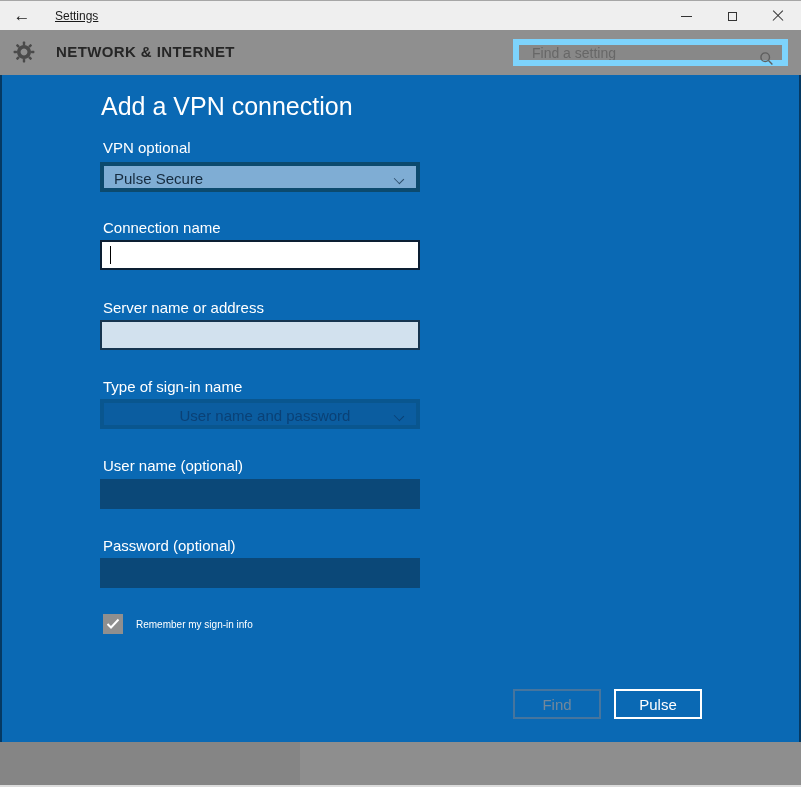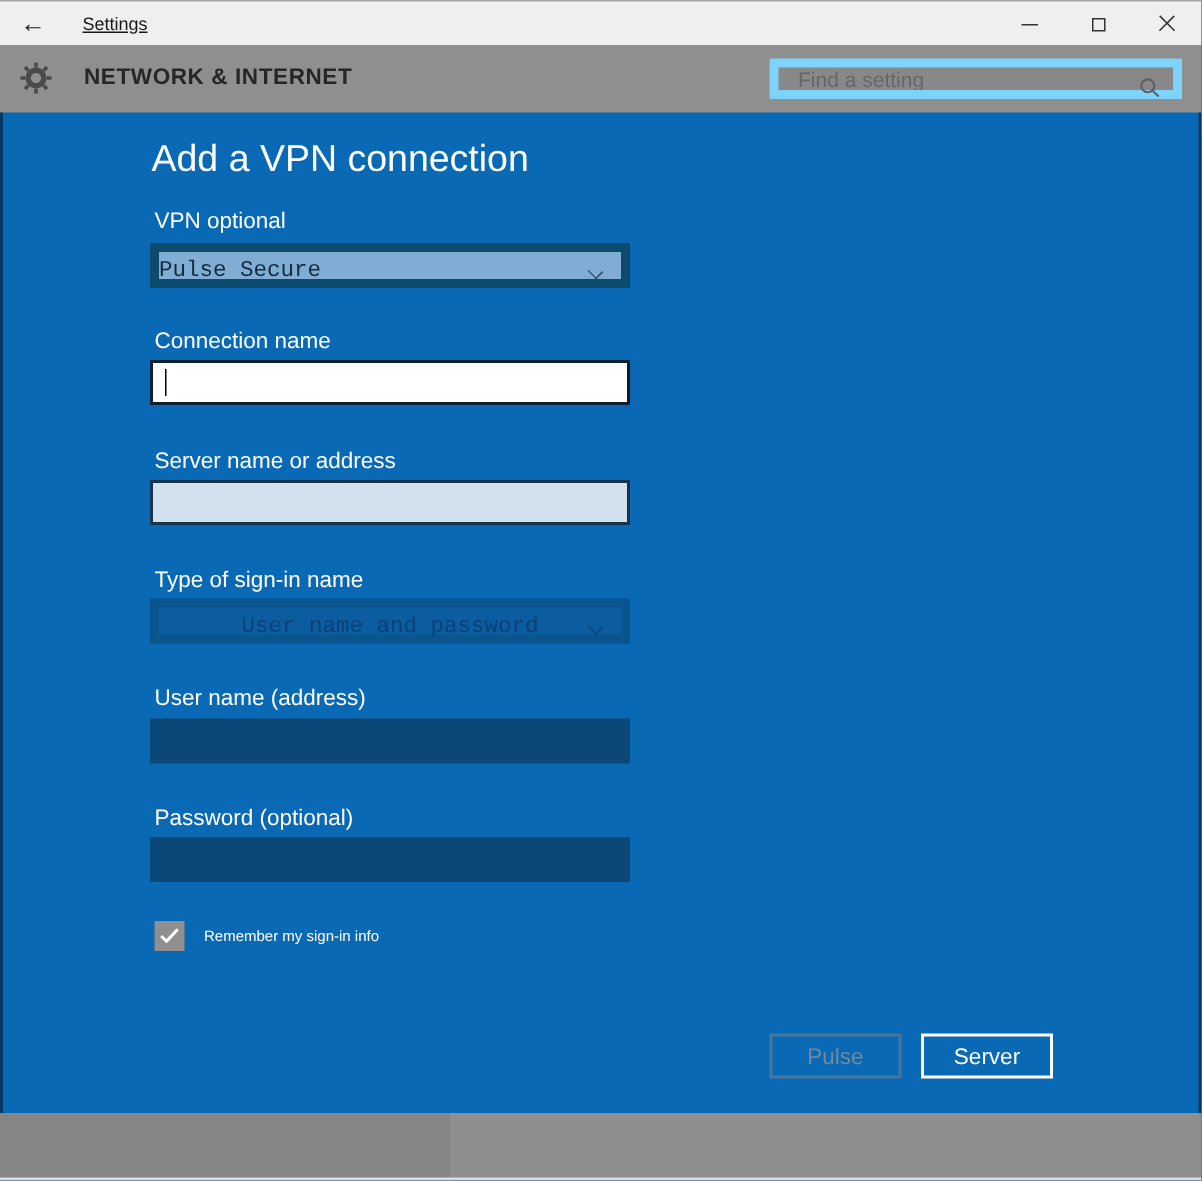--- a/index.html
+++ b/index.html
@@ -65,22 +65,22 @@
   .edge-left { left: 0; } .edge-right { right: 0; }
 
   .flyout-title {
     position: absolute; left: 101px; top: 92px;
     font-size: 25px; font-weight: 400; color: #ffffff;
   }
   .f-label { position: absolute; left: 103px; font-size: 15px; color: #ffffff; }
   .f-control { position: absolute; left: 100px; width: 320px; height: 30px; }
 
   .dd {
-    background: #7fadd4; border: 6px solid #0c4a6e; color: #152b3f;
-    font-size: 15px; line-height: 26px; cursor: pointer; font-family: Liberation Mono, monospace;
+    background: #7fadd4; border: 4px solid #0c4a6e; color: #152b3f;
+    font-size: 15px; line-height: 26px; padding-left: 10px; cursor: pointer;
   }
   .chev {
     position: absolute; right: 13px; top: 9px; width: 8px; height: 8px;
     border-right: 1.6px solid #2b4c69; border-bottom: 1.6px solid #2b4c69;
     transform: rotate(45deg) scale(1, 0.85);
   }
   .dd-disabled { background: #0b5da0; border-color: #09568f; color: #0a4176; cursor: default; text-align: center; }
   .dd-disabled .chev { border-color: #0a4176; }
 
   .txt input {
@@ -191,39 +191,39 @@
   <div class="f-control txt txt-light" style="top:320px">
     <input type="text" value="" style="">
   </div>
 
   <div class="f-label" style="top:378px">Type of sign-in name</div>
   <div class="f-control dd dd-disabled" style="top:399px">
     <span>User name and password</span>
     <span class="chev"></span>
   </div>
 
-  <div class="f-label" style="top:457px">User name (address)</div>
+  <div class="f-label" style="top:457px">User name (optional)</div>
   <div class="f-control txt txt-dark" style="top:479px">
     <input type="text" value="" style="">
   </div>
 
   <div class="f-label" style="top:537px">Password (optional)</div>
   <div class="f-control txt txt-dark" style="top:558px">
     <input type="password" value="" style="">
   </div>
 
   <div class="chk-row">
     <div class="chk checked">
       <svg width="14" height="12" viewBox="0 0 14 12">
         <polyline points="1.5,6 5,9.5 12.5,1.5" fill="none" stroke="#ffffff" stroke-width="2"></polyline>
       </svg>
     </div>
     <span class="chk-label">Remember my sign-in info</span>
   </div>
 
-  <button class="btn btn-save" disabled="">Pulse</button>
-  <button class="btn btn-cancel">Server</button>
+  <button class="btn btn-save" disabled="">Find</button>
+  <button class="btn btn-cancel">Pulse</button>
 
   <div class="bottom-left"></div>
   <div class="bottom-right"></div>
   <div class="bottom-edge"></div>
 
 </div>
 
 </body></html>

